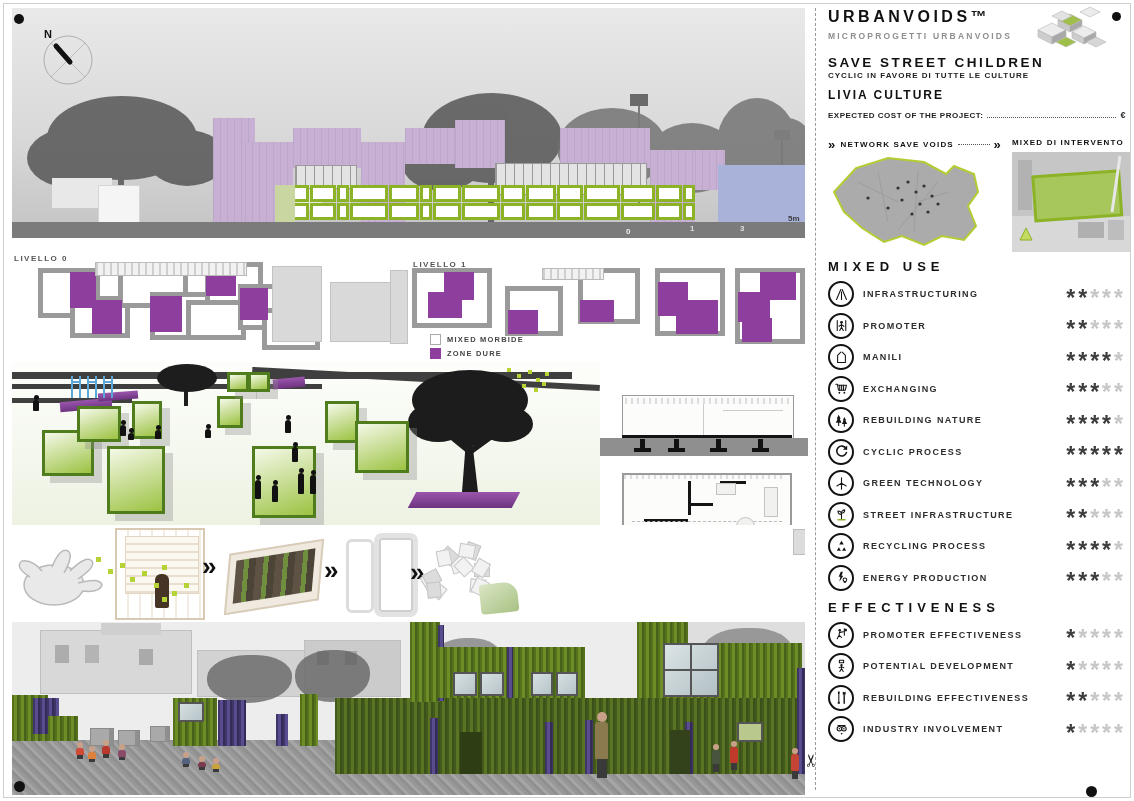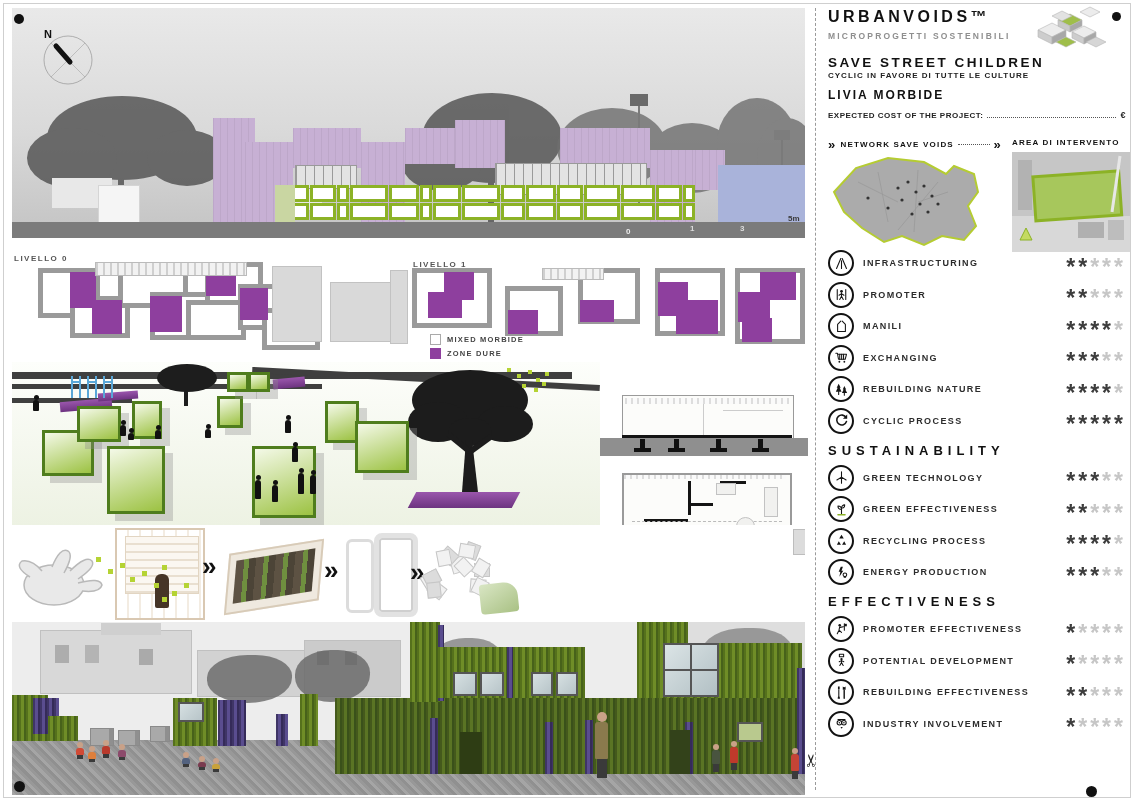--- a/index.html
+++ b/index.html
@@ -525,37 +525,37 @@
         <polygon points="44,28 56,22 68,28 56,34" fill="#ececec"></polygon>
           <polygon points="44,28 56,34 56,40 44,34" fill="#cdcdcd"></polygon>
           <polygon points="68,28 56,34 56,40 68,34" fill="#a8a8a8"></polygon>
         <polygon points="24,12 34,7 44,12 34,17" fill="#e2e2e2"></polygon>
           <polygon points="52,8 62,3 72,8 62,13" fill="#ececec"></polygon>
         <polygon points="28,38 38,33 48,38 38,43" fill="#9fbe4a"></polygon>
           <polygon points="58,38 68,33 78,38 68,43" fill="#d6d6d6"></polygon>
       </g>
     </svg>
     <div class="dot" style="left:284px;top:12px;width:9px;height:9px;"></div>
-    <div class="brand-sub">MICROPROGETTI SOSTENIBILI</div>
+    <div class="brand-sub">MICROPROGETTI URBANVOIDS</div>
     <div class="proj-title">SAVE STREET CHILDREN</div>
     <div class="proj-sub">CYCLIC IN FAVORE DI TUTTE LE CULTURE</div>
-    <div class="author">LIVIA MORBIDE</div>
+    <div class="author">LIVIA CULTURE</div>
     <div class="cost-row">
       <span>EXPECTED COST OF THE PROJECT:</span>
       <span class="leader"></span>
       <span style="font-size:9px;">€</span>
     </div>
     <div class="maps-hdr" style="left:0;width:178px;">
       <span class="mapchev">»</span>
       <span>NETWORK SAVE VOIDS</span>
       <span class="leader" style="border-bottom-style:dotted;"></span>
       <span class="mapchev">»</span>
     </div>
     <div class="maps-hdr" style="left:184px;">
-      <span>AREA DI INTERVENTO</span>
+      <span>MIXED DI INTERVENTO</span>
     </div>
     <svg class="mapbox" width="160" height="100" style="left:0;">
       <path d="M6,40 L28,16 L60,6 L96,10 L118,22 L126,14 L146,22 L150,40 L140,54 L148,74 L136,88 L114,84 L96,93 L74,84 L56,90 L34,76 L16,60 Z" fill="#ababab" stroke="#b5cc32" stroke-width="2"></path>
       <g stroke="#8f8f8f" stroke-width=".7" opacity=".7">
         <path d="M30,30 L70,50 M50,20 L60,70 M90,18 L86,80 M110,30 L70,78 M120,40 L90,50"></path>
       </g>
       <g fill="#333" id="mapdots">
           <circle cx="70" cy="36" r="1.6"></circle>
           <circle cx="80" cy="30" r="1.6"></circle>
           <circle cx="88" cy="40" r="1.6"></circle>
@@ -576,20 +576,21 @@
       <rect x="66" y="70" width="26" height="16" fill="#b0b0b0"></rect>
         <rect x="96" y="68" width="16" height="20" fill="#bdbdbd"></rect>
       <rect x="6" y="8" width="14" height="50" fill="#b2b2b2"></rect>
       <g transform="rotate(-4 64 40)">
         <rect x="22" y="22" width="86" height="44" fill="#a7c75c" stroke="#8cb226" stroke-width="3"></rect>
       </g>
       <path d="M8,88 L20,88 L14,76 Z" fill="#c4da62" stroke="#8cb226"></path>
       <line x1="108" y1="4" x2="100" y2="60" stroke="#e7e7e7" stroke-width="3"></line>
     </svg>
     <div id="ratings">
+        <div class="sec-title">MIXED USE</div>
         <div class="rating-row">
           <span class="circle-icon">
             <svg viewBox="0 0 24 24">
               <path d="M5 19L11 5M19 19L13 5M12 8v11"></path>
             </svg>
           </span>
           <span class="rating-label">INFRASTRUCTURING</span>
           <span class="stars"><span class="on">**</span><span class="off">***</span></span>
         </div>
         <div class="rating-row">
@@ -637,40 +638,39 @@
         <div class="rating-row">
           <span class="circle-icon">
             <svg viewBox="0 0 24 24">
               <path d="M18.5 8A7 7 0 1 0 19 13.5" stroke-width="2.2"></path>
               <path class="f" d="M20 3.5v6h-6z"></path>
             </svg>
           </span>
           <span class="rating-label">CYCLIC PROCESS</span>
           <span class="stars"><span class="on">*****</span><span class="off"></span></span>
         </div>
-        <div class="sec-title">SUSTAINABILITY</div>
         <div class="rating-row">
           <span class="circle-icon">
             <svg viewBox="0 0 24 24">
               <path d="M12 11.5V20M12 11.5V4M12 11.5l-6.5 4M12 11.5l6.5 4"></path>
               <circle class="f" cx="12" cy="11.5" r="1"></circle>
             </svg>
           </span>
           <span class="rating-label">GREEN TECHNOLOGY</span>
           <span class="stars"><span class="on">***</span><span class="off">**</span></span>
         </div>
         <div class="rating-row">
           <span class="circle-icon">
             <svg viewBox="0 0 24 24">
               <path d="M12 19v-7"></path>
               <path d="M12 12c0-3-2-5-5-5 0 3 2 5 5 5zM12 10c0-2.6 1.8-4.5 4.5-4.5 0 2.6-1.9 4.5-4.5 4.5z"></path>
               <path d="M7 19.5h10" stroke="#8cb226" stroke-width="2"></path>
             </svg>
           </span>
-          <span class="rating-label">GREEN EFFECTIVENESS</span>
+          <span class="rating-label">STREET INFRASTRUCTURE</span>
           <span class="stars"><span class="on">**</span><span class="off">***</span></span>
         </div>
         <div class="rating-row">
           <span class="circle-icon">
             <svg viewBox="0 0 24 24">
               <path class="f" d="M12 4l3.2 5H8.8zM5.5 18l2.7-5 3 5zM18.5 18h-5.7l3-5z"></path>
             </svg>
           </span>
           <span class="rating-label">RECYCLING PROCESS</span>
           <span class="stars"><span class="on">****</span><span class="off">*</span></span>

